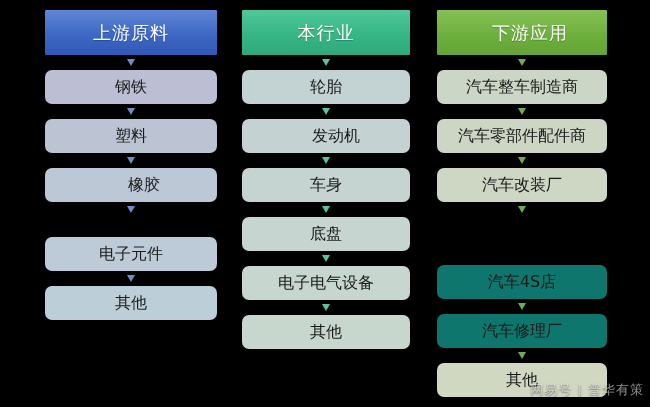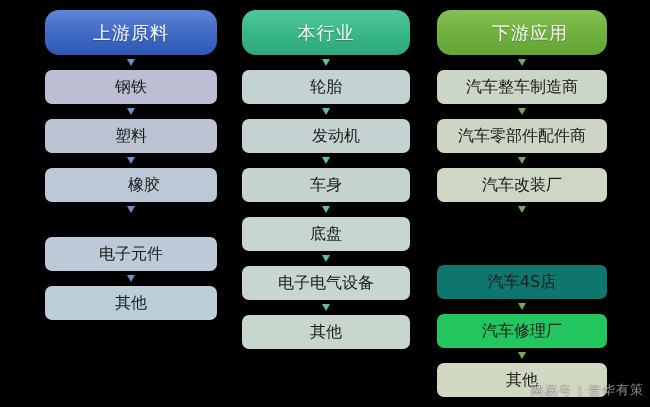--- a/index.html
+++ b/index.html
@@ -39,21 +39,21 @@
     flex-direction: column;
     align-items: stretch;
   }
 
   .col-0 { left: 45px;  width: 172px; }
   .col-1 { left: 242px; width: 168px; }
   .col-2 { left: 437px; width: 170px; }
 
   .header-box {
     height: 45px;
-    border-radius: 14px;
+    border-radius: 1px;
     display: flex;
     align-items: center;
     justify-content: center;
     color: #ffffff;
     font-size: 18px;
     letter-spacing: 1px;
     box-sizing: border-box;
     text-shadow: 0 1px 1px rgba(0,0,0,0.25);
   }
 
@@ -177,21 +177,21 @@
           <div class="arrow"></div>
         </div>
         <div class="node-box" style="background: rgb(206, 214, 196);">汽车改装厂</div>
         <div class="connector">
           <div class="arrow"></div>
         </div>
         <div class="node-box" style="background: #0f766e; margin-top: 48px;">汽车4S店</div>
         <div class="connector">
           <div class="arrow"></div>
         </div>
-        <div class="node-box" style="background: #22c55e; font-family: Liberation Mono, monospace;">汽车修理厂</div>
+        <div class="node-box" style="background: #0f766e; font-family: Liberation Mono, monospace;">汽车修理厂</div>
         <div class="connector">
           <div class="arrow"></div>
         </div>
         <div class="node-box" style="background: rgb(209, 216, 193);">其他</div>
       </div>
     </div>
   <div class="watermark">网易号 | 普华有策</div>
 </div>
 
 </body></html>

